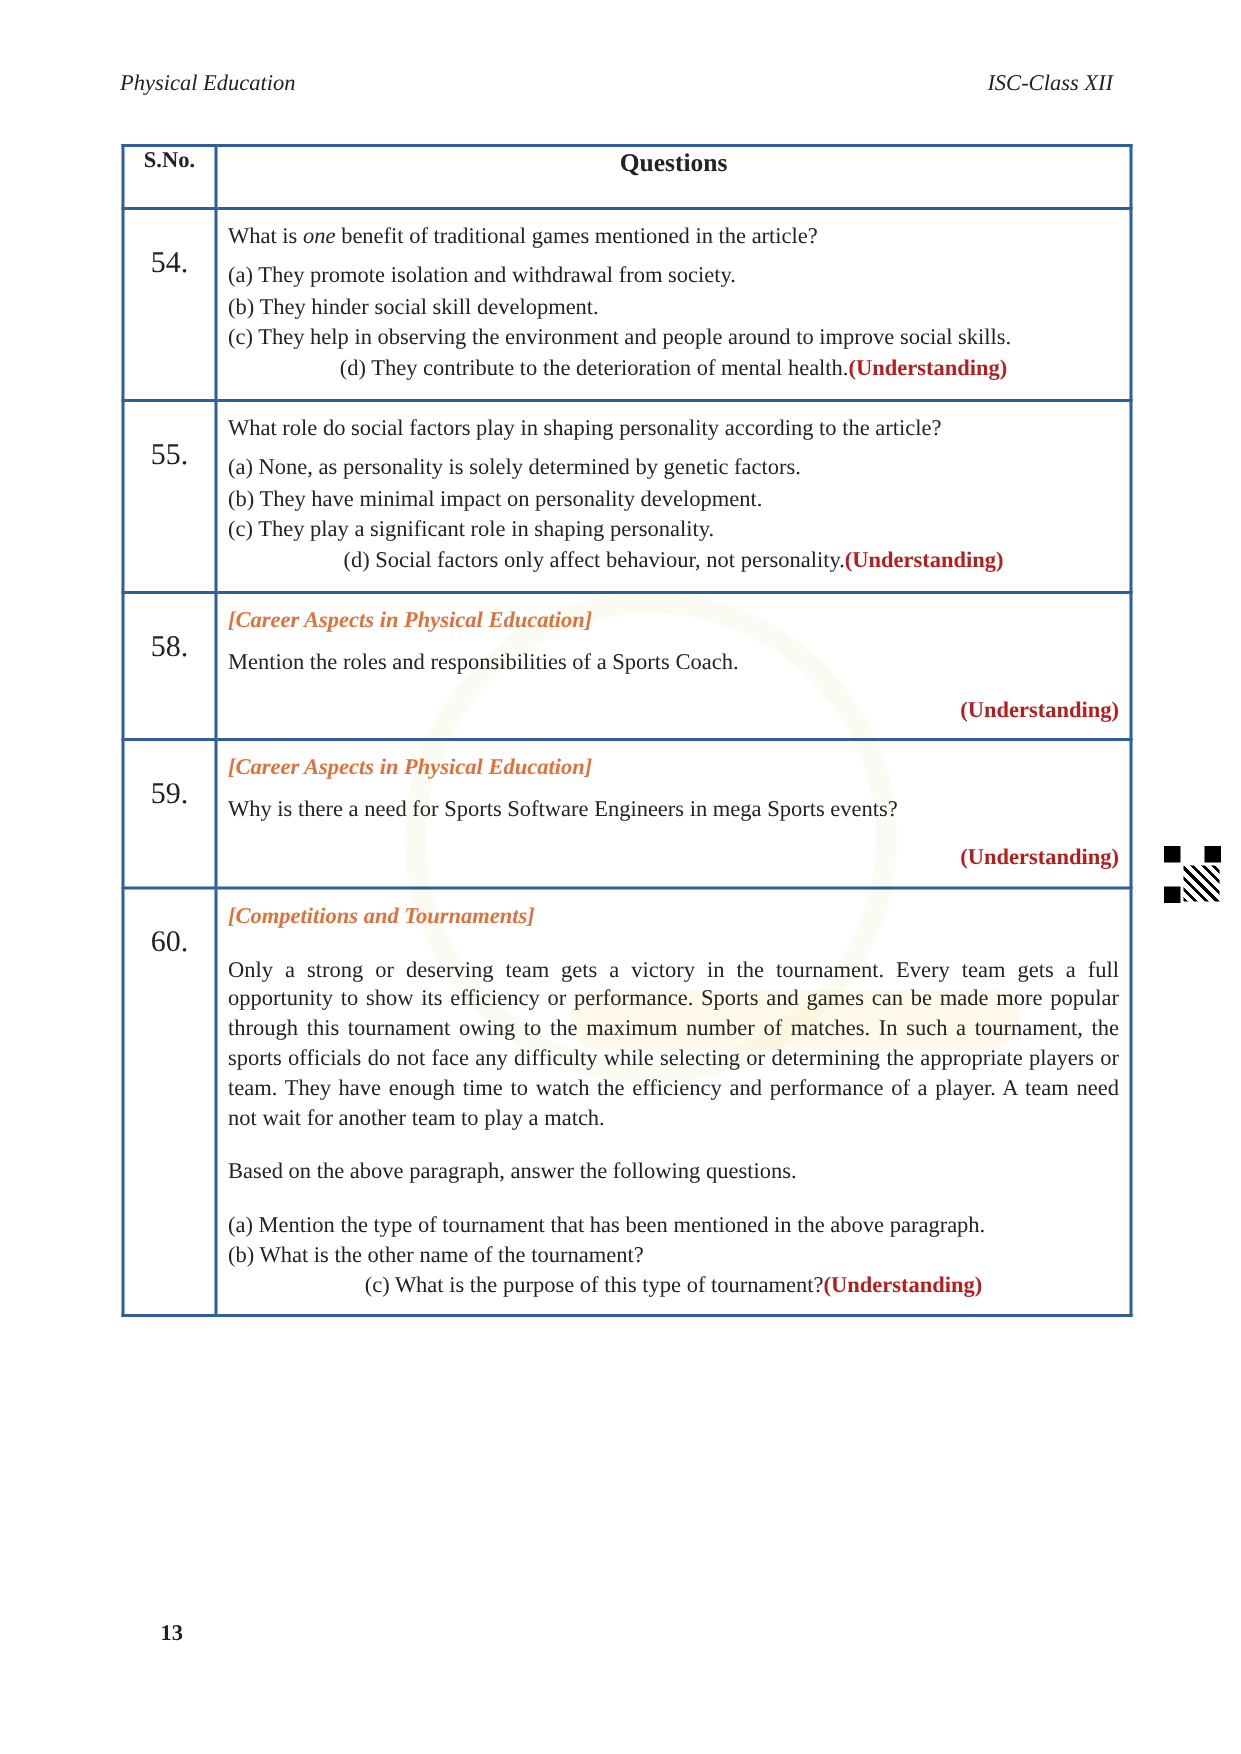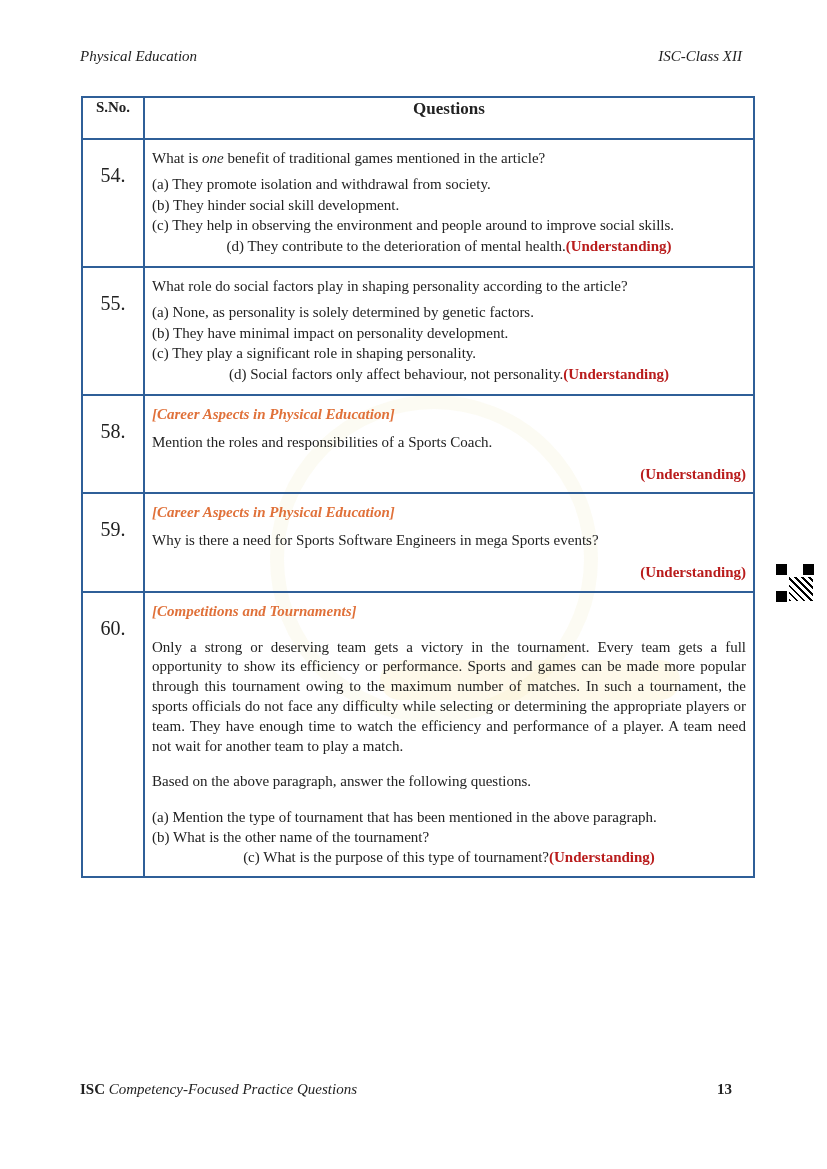--- a/index.html
+++ b/index.html
@@ -109,15 +109,14 @@
         <span class="level">(Understanding)</span>
       </div>
     </td>
   </tr>
 </tbody>
   </table>
 
 <div class="qr"></div>
 
 <div class="footer">
-  <span><span class="brand">ISC</span> <span class="subtitle">Competency-Focused Practice Questions</span></span>
   <span class="pg">13</span>
 </div>
 
 </body></html>

